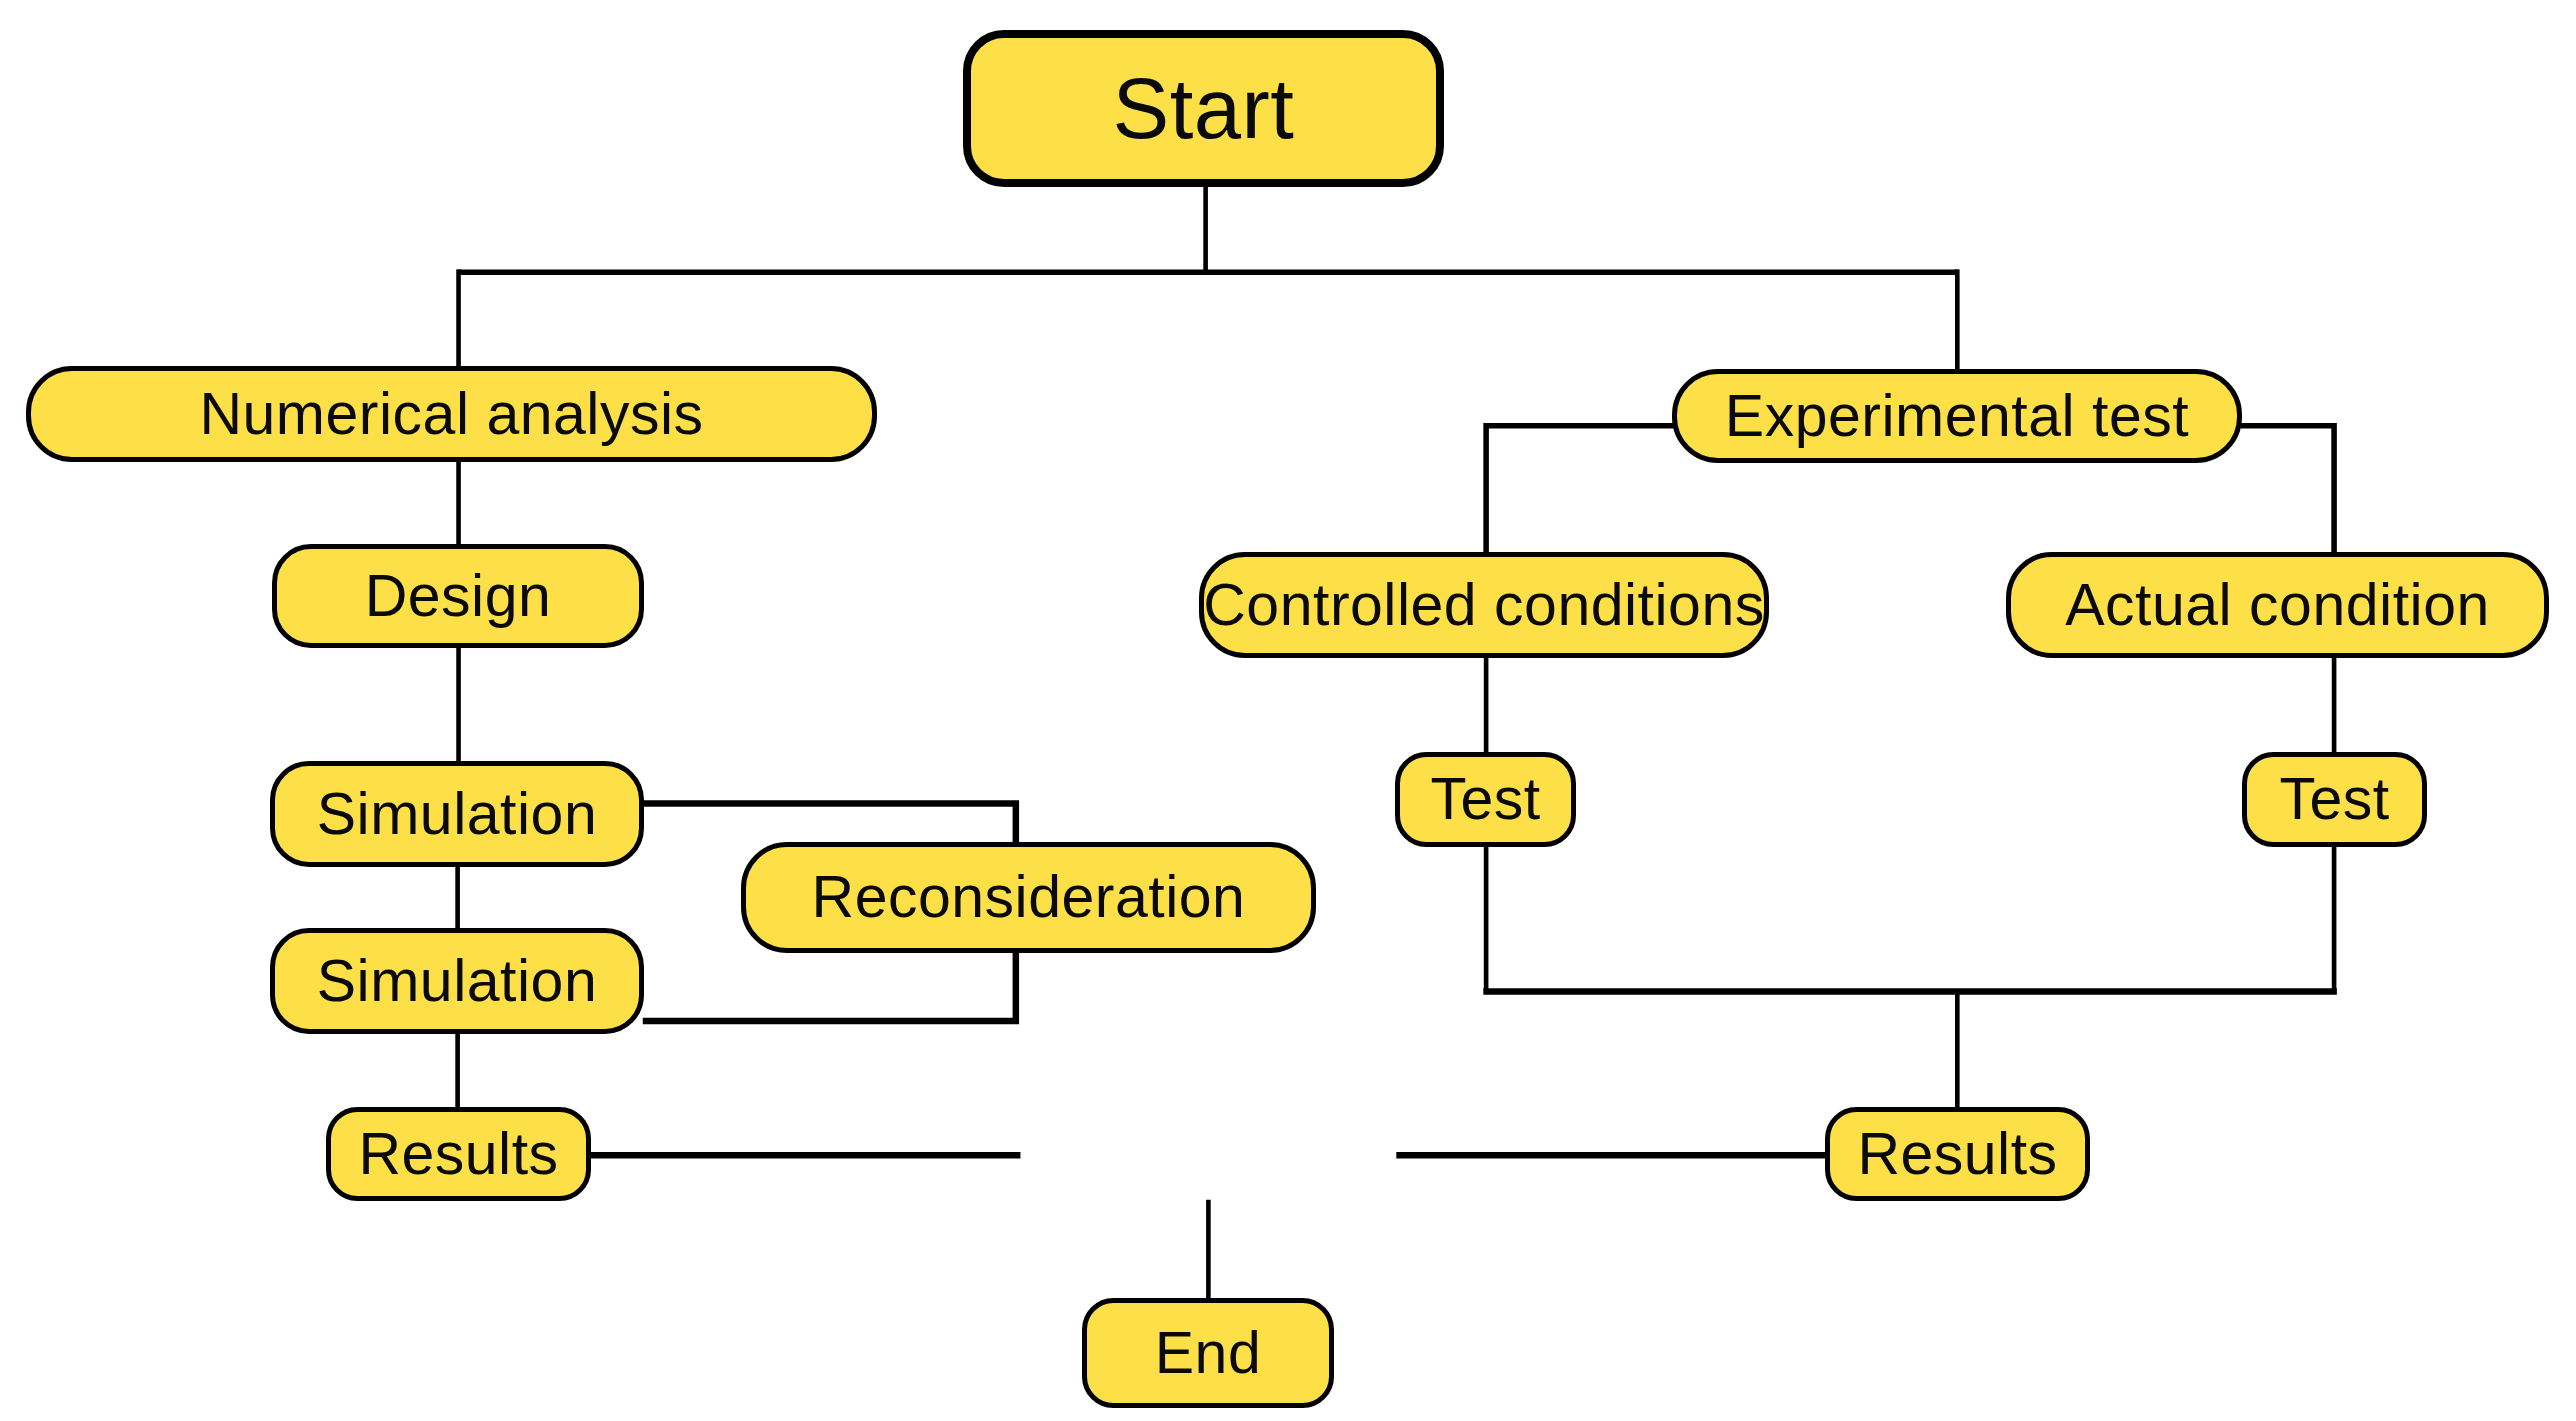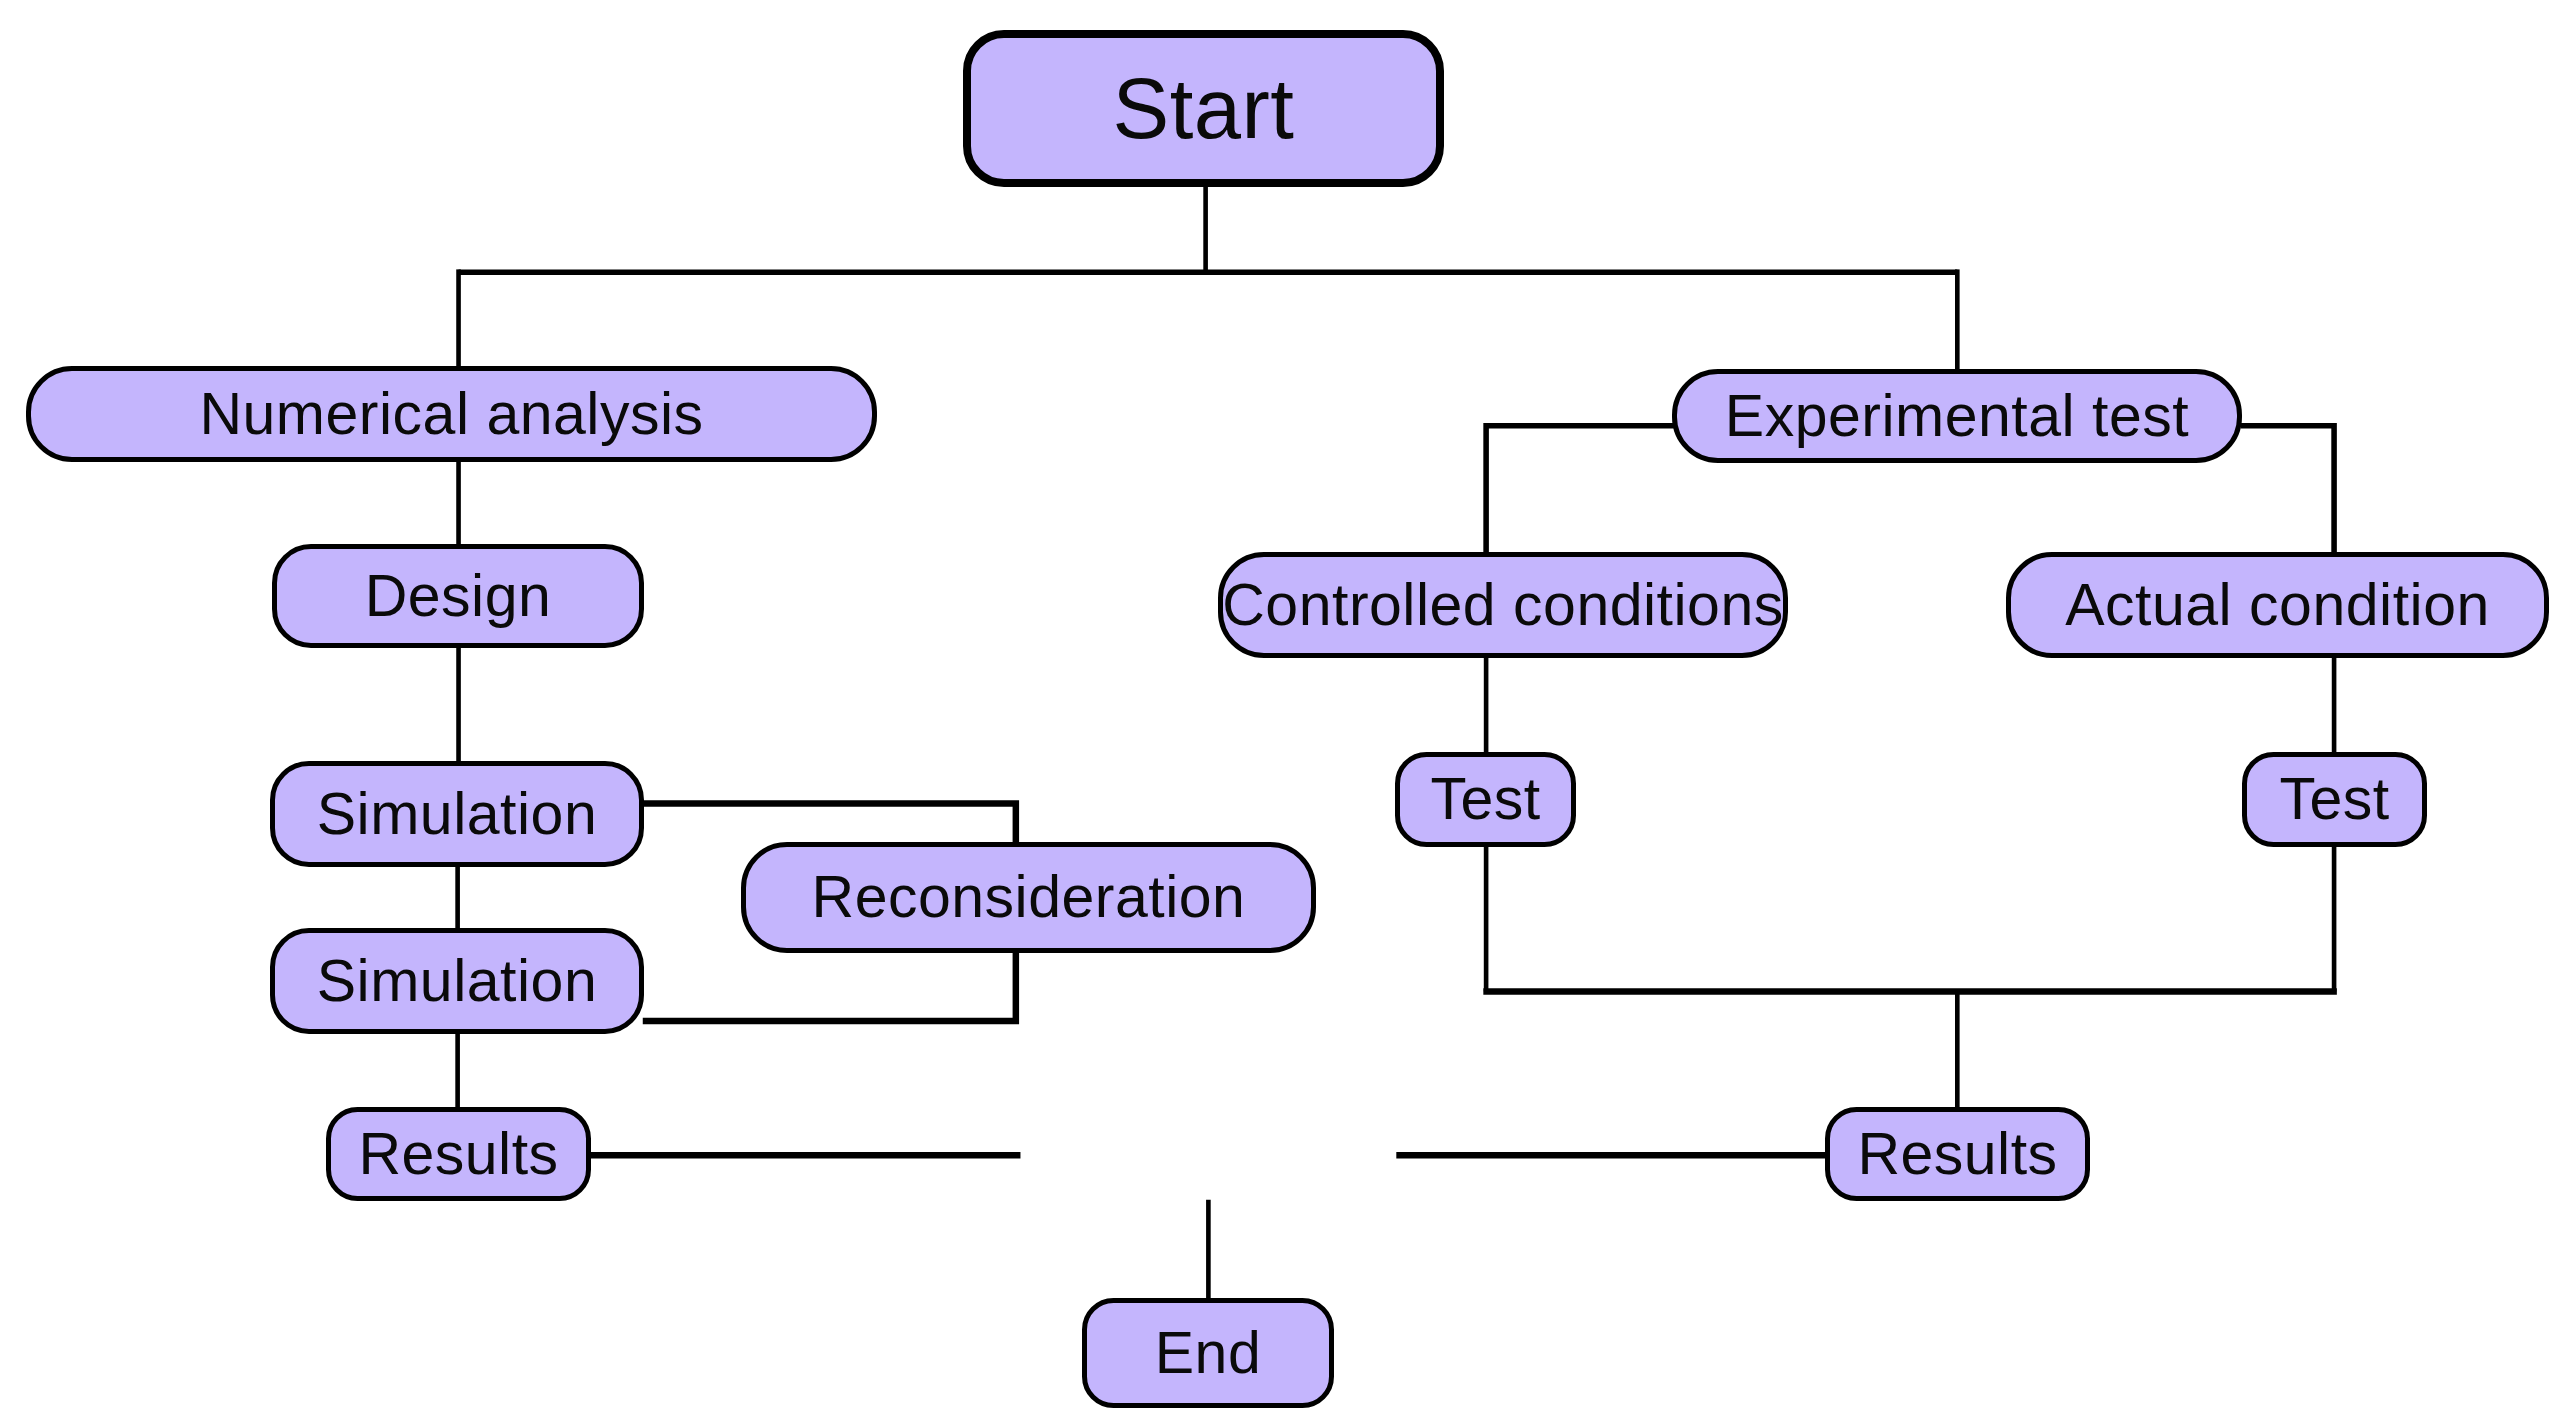--- a/index.html
+++ b/index.html
@@ -28,21 +28,21 @@
   }
   svg.edges path {
     fill: none;
     stroke: #000000;
     stroke-linejoin: miter;
     stroke-linecap: butt;
   }
   .node {
     position: absolute;
     box-sizing: border-box;
-    background: #c4b5fd;
+    background: #fde047;
     border: 5.6px solid #000000;
     border-radius: 39px;
     display: flex;
     align-items: center;
     justify-content: center;
     color: #0a0a0a;
     font-size: 59px;
     line-height: 1;
     white-space: nowrap;
     letter-spacing: 0.5px;
@@ -118,21 +118,21 @@
   </div>
 
   <div class="node wide" style="left:1672px; top:369px; width:570px; height:94px;align-items:center;">
     <span>Experimental test</span>
   </div>
 
   <div class="node" style="left:272px; top:544px; width:372px; height:104px;">
     <span>Design</span>
   </div>
 
-  <div class="node wide" style="left:1199px; top:552px; width:570px; height:106px;margin-left:19px;">
+  <div class="node wide" style="left:1199px; top:552px; width:570px; height:106px;">
     <span>Controlled conditions</span>
   </div>
 
   <div class="node wide" style="left:2006px; top:552px; width:543px; height:106px;">
     <span>Actual condition</span>
   </div>
 
   <div class="node" style="left:270px; top:761px; width:374px; height:106px;">
     <span>Simulation</span>
   </div>

